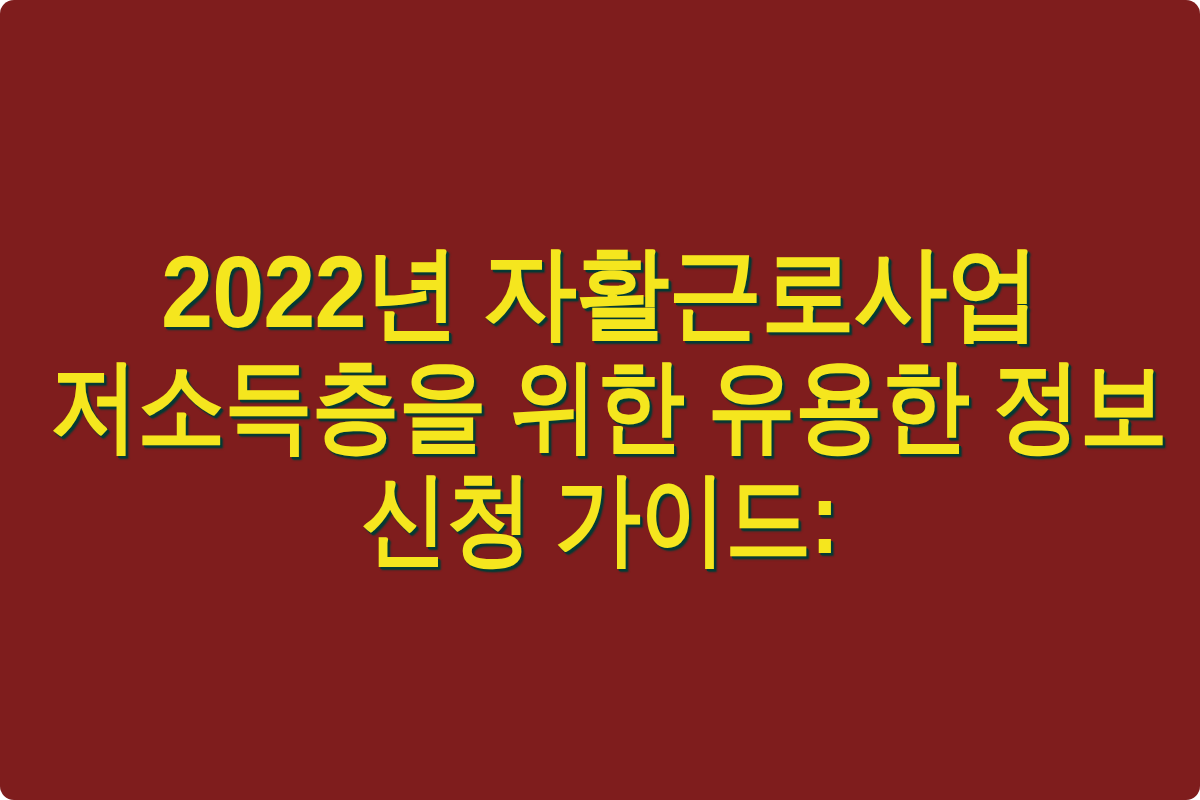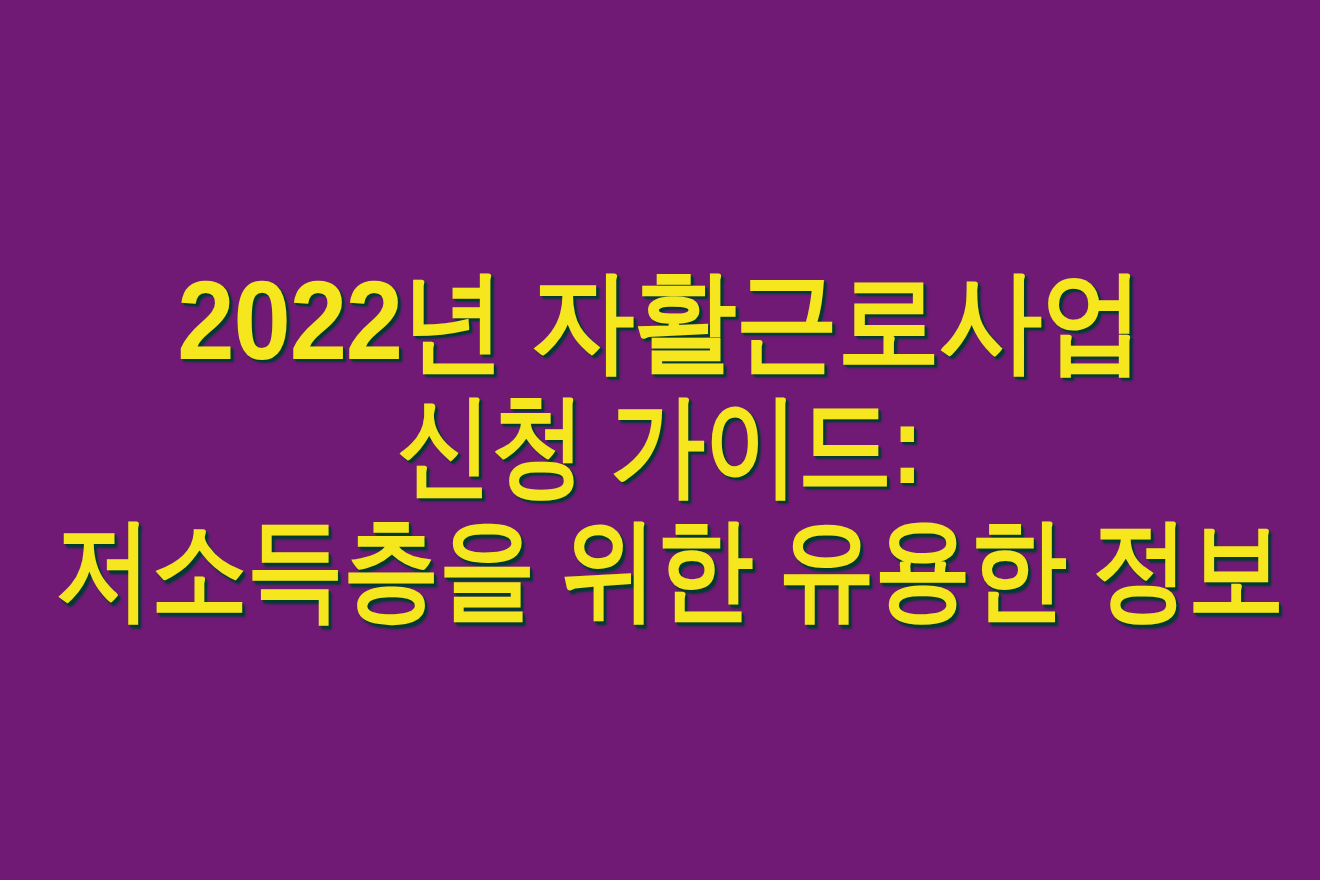--- a/index.html
+++ b/index.html
@@ -58,25 +58,25 @@
     white-space: nowrap;
   }
 
   #line-1 > .fit { transform: scaleX(0.97) scaleY(1.06); }
   #line-2 > .fit { transform: scaleX(0.97) scaleY(1.06); }
   #line-3 > .fit { transform: scaleX(0.97) scaleY(1.06); }
 </style>
 </head>
 <body>
 
-<div id="banner" style="background: #701a75;">
+<div id="banner" style="background: #7f1d1d; border-radius: 14px;">
 
   <div id="title-block">
 
     <span class="title-line" id="line-1" style="color: rgb(245, 230, 30); text-shadow: rgb(3, 58, 52) 2px 2px 0px, rgb(3, 58, 52) 3px 3px 2px;"><span class="fit" style="transform: scaleX(0.9753) scaleY(1.06);">2022년 자활근로사업</span></span>
 
+    <span class="title-line" id="line-3" style="color: rgb(245, 230, 30); text-shadow: rgb(3, 58, 52) 2px 2px 0px, rgb(3, 58, 52) 3px 3px 2px;"><span class="fit" style="transform: scaleX(0.9178) scaleY(1.06);">저소득층을 위한 유용한 정보</span></span>
+
     <span class="title-line" id="line-2" style="color: rgb(245, 230, 30); text-shadow: rgb(3, 58, 52) 2px 2px 0px, rgb(3, 58, 52) 3px 3px 2px;"><span class="fit" style="transform: scaleX(0.8972) scaleY(1.06);">신청 가이드:</span></span>
-
-    <span class="title-line" id="line-3" style="color: rgb(245, 230, 30); text-shadow: rgb(3, 58, 52) 2px 2px 0px, rgb(3, 58, 52) 3px 3px 2px;"><span class="fit" style="transform: scaleX(0.9178) scaleY(1.06);">저소득층을 위한 유용한 정보</span></span>
 
   </div>
 
 </div>
 
 </body></html>

